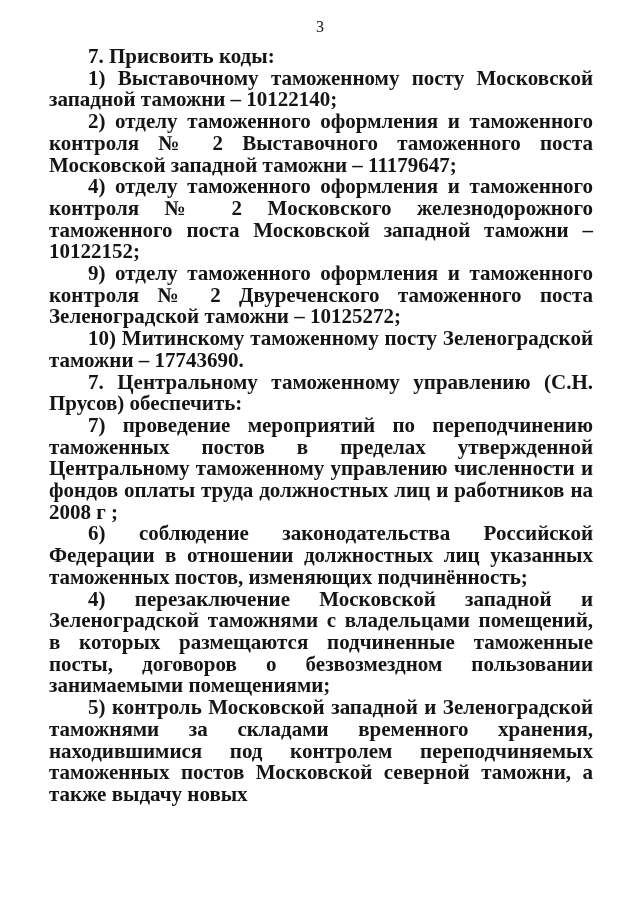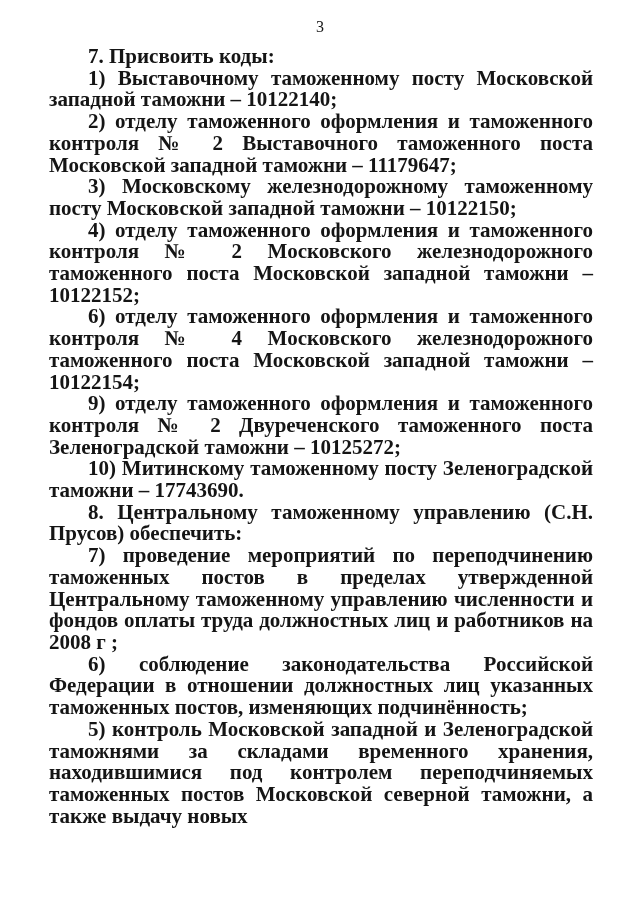--- a/index.html
+++ b/index.html
@@ -43,23 +43,22 @@
 </style>
 </head>
 <body>
 
 <div class="page">
   <div class="page-number">3</div>
   <div class="content">
     <p>7. Присвоить коды:</p>
     <p>1) Выставочному таможенному посту Московской западной таможни – 10122140;</p>
     <p>2) отделу таможенного оформления и таможенного контроля № 2 Выставочного таможенного поста Московской западной таможни – 11179647;</p>
-    <p>3) Московскому железнодорожному таможенному посту Московской западной таможни – 10122150;</p>
     <p>4) отделу таможенного оформления и таможенного контроля № 2 Московского железнодорожного таможенного поста Московской западной таможни – 10122152;</p>
-    <p>6) отделу таможенного оформления и таможенного контроля № 4 Московского железнодорожного таможенного поста Московской западной таможни – 10122154;</p>
     <p>9) отделу таможенного оформления и таможенного контроля № 2 Двуреченского таможенного поста Зеленоградской таможни – 10125272;</p>
     <p>10) Митинскому таможенному посту Зеленоградской таможни – 17743690.</p>
-    <p>8. Центральному таможенному управлению (С.Н. Прусов) обеспечить:</p>
+    <p>7. Центральному таможенному управлению (С.Н. Прусов) обеспечить:</p>
     <p>7) проведение мероприятий по переподчинению таможенных постов в пределах утвержденной Центральному таможенному управлению численности и фондов оплаты труда должностных лиц и работников на 2008 г ;</p>
     <p>6) соблюдение законодательства Российской Федерации в отношении должностных лиц указанных таможенных постов, изменяющих подчинённость;</p>
+    <p>4) перезаключение Московской западной и Зеленоградской таможнями с владельцами помещений, в которых размещаются подчиненные таможенные посты, договоров о безвозмездном пользовании занимаемыми помещениями;</p>
     <p>5) контроль Московской западной и Зеленоградской таможнями за складами временного хранения, находившимися под контролем переподчиняемых таможенных постов Московской северной таможни, а также выдачу новых</p>
   </div>
 </div>
 
 </body></html>

